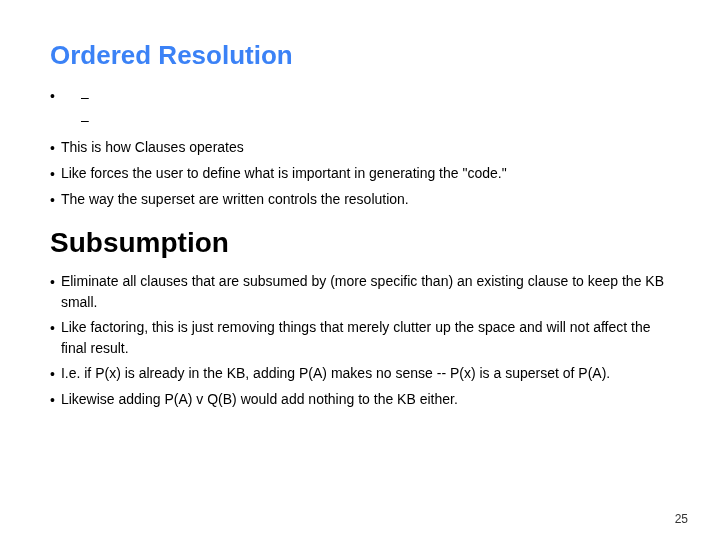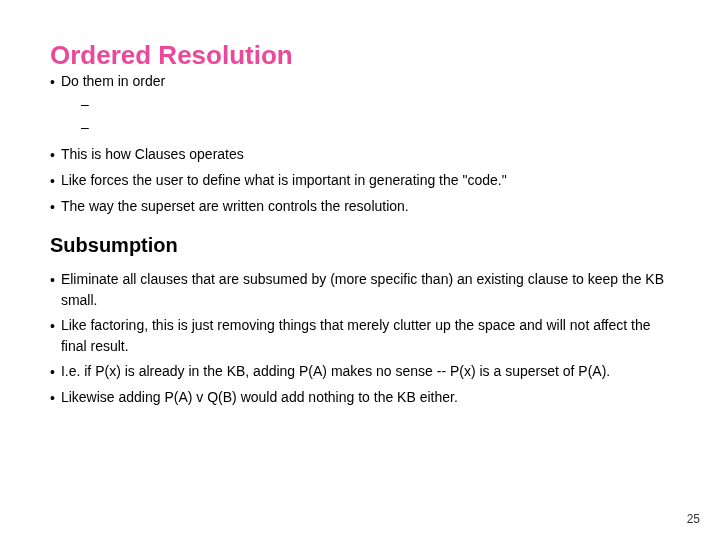--- a/index.html
+++ b/index.html
@@ -21,22 +21,22 @@
     .slide-container {
       width: 720px;
       height: 540px;
       padding: 40px 50px 30px 50px;
       position: relative;
     }
 
     .section-title {
       font-size: 26px;
       font-weight: bold;
-      margin-bottom: 0;
-      color: #ec4899;
+      margin-bottom: 14px;
+      color: #3b82f6;
     }
 
     .bullet-list {
       list-style: none;
       margin-bottom: 10px;
     }
 
     .bullet-list li {
       display: flex;
       align-items: flex-start;
@@ -63,51 +63,50 @@
       margin-bottom: 2px;
       line-height: 1.5;
     }
 
     .sub-list li .dash {
       margin-right: 6px;
       flex-shrink: 0;
     }
 
     .section-two-title {
-      font-size: 20px;
+      font-size: 28px;
       font-weight: bold;
       margin-top: 16px;
       margin-bottom: 12px;
       color: #000000;
     }
 
     .page-number {
       position: absolute;
       bottom: 14px;
-      right: 20px;
+      right: 32px;
       font-size: 12px;
       color: #333333;
     }
 
     .bullet-item-text {
       flex: 1;
     }
   </style>
 </head>
 <body>
 
 <div class="slide-container">
 
   <h1 class="section-title">Ordered Resolution</h1>
 
   <ul class="bullet-list">
     <li>
       <span class="bullet">•</span>
       <div class="bullet-item-text">
-        <span>Do them in order</span>
         <ul class="sub-list">
           <li>
             <span class="dash">–</span>
           </li>
           <li>
             <span class="dash">–</span>
           </li>
         </ul>
       </div>
     </li>

